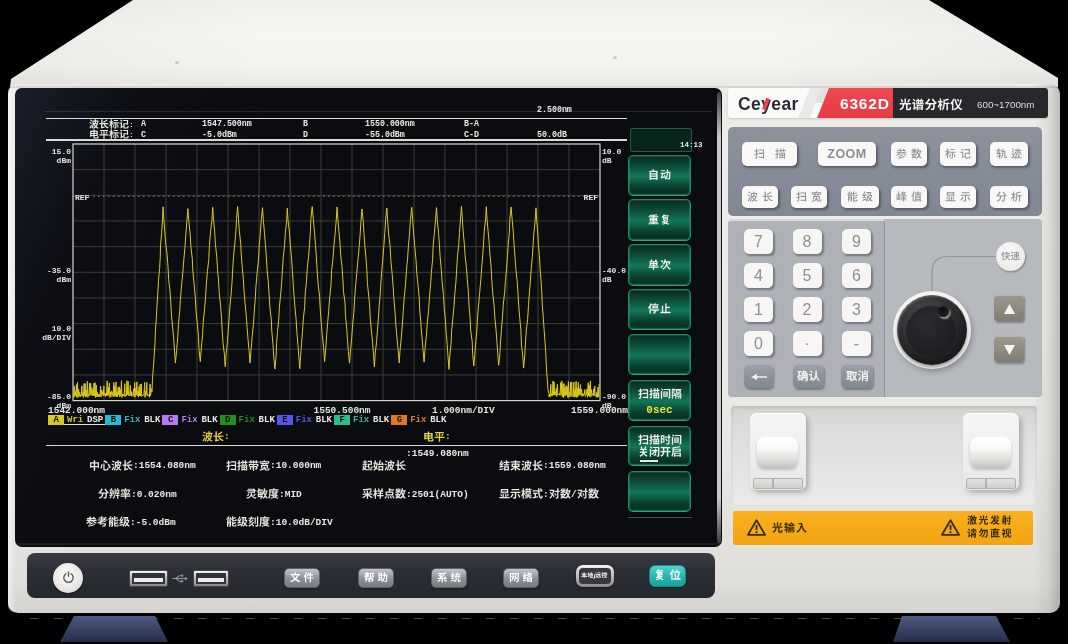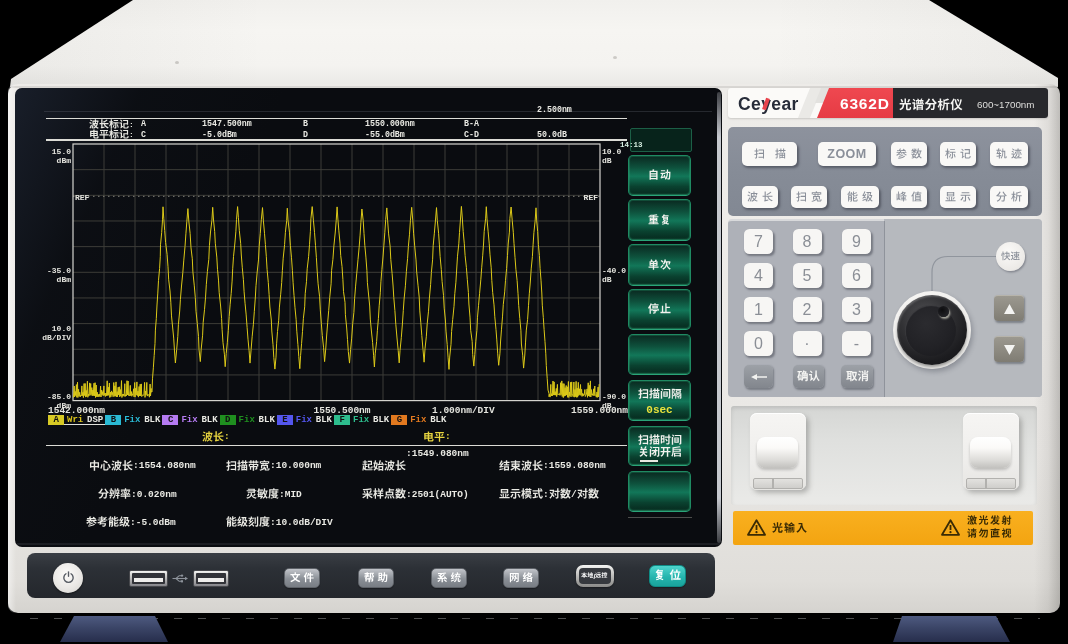--- a/index.html
+++ b/index.html
@@ -146,21 +146,21 @@
     <div style="position:absolute;left:464px;top:120.3px;font:bold 8.3px 'Liberation Mono', monospace;color:#e9e9e3;white-space:nowrap;line-height:1;">B-A</div>
     <div style="position:absolute;left:537px;top:106px;font:bold 8.3px 'Liberation Mono', monospace;color:#e9e9e3;white-space:nowrap;line-height:1;">2.500nm</div>
     <div style="position:absolute;left:141px;top:130.5px;font:bold 8.3px 'Liberation Mono', monospace;color:#e9e9e3;white-space:nowrap;line-height:1;">C</div>
     <div style="position:absolute;left:202px;top:130.5px;font:bold 8.3px 'Liberation Mono', monospace;color:#e9e9e3;white-space:nowrap;line-height:1;text-align:center;">-5.0dBm</div>
     <div style="position:absolute;left:303px;top:130.5px;font:bold 8.3px 'Liberation Mono', monospace;color:#e9e9e3;white-space:nowrap;line-height:1;">D</div>
     <div style="position:absolute;left:365px;top:130.5px;font:bold 8.3px 'Liberation Mono', monospace;color:#e9e9e3;white-space:nowrap;line-height:1;">-55.0dBm</div>
     <div style="position:absolute;left:464px;top:130.5px;font:bold 8.3px 'Liberation Mono', monospace;color:#e9e9e3;white-space:nowrap;line-height:1;">C-D</div>
     <div style="position:absolute;left:537px;top:130.5px;font:bold 8.3px 'Liberation Mono', monospace;color:#e9e9e3;white-space:nowrap;line-height:1;">50.0dB</div>
     <div style="position:absolute;left:630px;top:128px;width:62px;height:24px;background:#07231b;border:1px solid #1c5f46;border-radius:2px;"></div>
     <div style="position:absolute;left:637px;top:120px;font:bold 7.5px 'Liberation Mono', monospace;color:#d6eee1;white-space:nowrap;line-height:1;margin-top:46px;">2021-09-11</div>
-    <div style="position:absolute;left:620px;top:141.5px;font:bold 7.5px 'Liberation Mono', monospace;color:#d6eee1;white-space:nowrap;line-height:1;">14:13</div>
+    <div style="position:absolute;left:680px;top:141.5px;font:bold 7.5px 'Liberation Mono', monospace;color:#d6eee1;white-space:nowrap;line-height:1;">14:13</div>
     <svg style="position:absolute;left:40px;top:140px" width="600" height="276">
       <path d="M64 4V260.6M95 4V260.6M126 4V260.6M157 4V260.6M188 4V260.6M219 4V260.6M250 4V260.6M281 4V260.6M312 4V260.6M343 4V260.6M374 4V260.6M405 4V260.6M436 4V260.6M467 4V260.6M498 4V260.6M529 4V260.6M33 29.66H560M33 55.32H560M33 80.98H560M33 106.64H560M33 132.3H560M33 157.96H560M33 183.62H560M33 209.28H560M33 234.94H560" stroke="#3d3d38" stroke-width="1" fill="none"></path>
       <path d="M33 56.3H560" stroke="#83837c" stroke-width="1" stroke-dasharray="1.5 3.5" fill="none"></path>
       <rect x="33" y="4" width="527" height="256.6" stroke="#d4d4cf" stroke-width="1.2" fill="none"></rect>
       <path d="M33.5 257.5L34.2 246.0L34.6 256.9L35.3 251.5L35.7 255.6L36.4 244.6L36.8 257.3L37.5 242.2L37.9 257.5L38.6 249.3L39.0 256.1L39.7 252.3L40.1 257.0L40.8 255.2L41.2 256.0L41.9 245.9L42.3 255.8L43.0 252.3L43.4 257.6L44.1 243.5L44.5 255.5L45.2 243.5L45.6 257.1L46.3 250.5L46.7 256.6L47.4 241.2L47.8 257.3L48.5 254.2L48.9 255.8L49.6 242.9L50.0 255.4L50.7 243.5L51.1 254.7L51.8 247.6L52.2 255.9L52.9 249.9L53.3 255.7L54.0 243.2L54.4 255.9L55.1 242.7L55.5 257.5L56.2 245.0L56.6 256.7L57.3 252.2L57.7 256.9L58.4 254.4L58.8 256.8L59.5 254.1L59.9 256.5L60.6 246.1L61.0 257.0L61.7 250.0L62.1 254.8L62.8 251.6L63.2 255.8L63.9 245.9L64.3 255.4L65.0 253.0L65.4 256.5L66.1 253.1L66.5 255.7L67.2 240.8L67.6 255.5L68.3 247.2L68.7 255.3L69.4 243.0L69.8 257.5L70.5 252.2L70.9 256.8L71.6 250.9L72.0 254.8L72.7 252.4L73.1 256.7L73.8 242.5L74.2 256.4L74.9 245.8L75.3 256.2L76.0 241.9L76.4 256.9L77.1 251.6L77.5 256.8L78.2 247.2L78.6 254.9L79.3 246.8L79.7 256.9L80.4 249.6L80.8 256.1L81.5 240.6L81.9 257.5L82.6 254.2L83.0 255.7L83.7 254.0L84.1 256.3L84.8 243.7L85.2 256.5L85.9 254.6L86.3 256.0L87.0 240.7L87.4 255.0L88.1 241.0L88.5 255.4L89.2 255.4L89.6 256.0L90.3 245.4L90.7 255.7L91.4 251.6L91.8 256.3L92.5 253.9L92.9 254.7L93.6 248.8L94.0 256.8L94.7 242.5L95.1 257.1L95.8 248.1L96.2 255.0L96.9 241.9L97.3 255.7L98.0 251.1L98.4 257.1L99.1 246.5L99.5 256.0L100.2 244.2L100.6 256.0L101.3 243.9L101.7 256.6L102.4 255.6L102.8 254.8L103.5 255.3L103.9 255.1L104.6 242.4L105.0 257.4L105.7 251.0L106.1 254.8L106.8 242.4L107.2 256.1L107.9 254.3L108.3 255.3L109.0 254.6L109.4 257.2L110.1 244.1L110.5 256.0L111.2 248.5L111.0 251.6L112.0 252.0L112.5 238.8L113.4 227.2L114.2 215.4L115.0 203.6L115.4 190.1L116.3 178.6L117.0 165.0L117.8 153.1L118.5 140.4L119.6 128.4L120.3 116.3L120.5 104.8L121.7 92.4L122.5 79.8L123.0 66.8L123.8 78.8L124.7 90.6L125.6 102.6L127.1 114.4L128.0 126.8L128.7 139.8L130.0 151.0L130.8 162.2L131.5 175.9L132.6 187.0L133.7 198.1L134.5 211.0L135.4 223.0L136.7 209.4L137.8 196.4L138.4 184.6L139.7 171.0L140.4 159.4L141.5 146.0L142.8 132.8L143.8 120.1L145.0 106.6L145.9 93.8L146.8 81.8L147.9 68.6L148.8 81.0L150.1 93.3L151.0 107.9L152.3 118.8L152.9 131.9L154.3 145.9L155.3 157.6L156.0 171.3L157.3 183.6L158.5 196.4L159.0 209.5L160.3 221.6L161.2 209.1L162.6 195.2L163.2 182.3L164.5 169.7L165.5 157.8L166.3 144.7L167.4 131.6L168.8 119.4L169.4 105.7L170.5 92.0L171.9 80.4L172.7 67.3L173.5 80.0L174.7 91.6L175.3 103.2L176.8 117.1L177.5 129.3L178.5 140.1L179.2 152.7L180.6 166.0L181.6 178.4L182.1 189.4L183.0 202.7L184.4 214.2L185.2 226.7L186.2 213.7L187.3 202.8L188.3 190.4L189.2 176.5L190.1 164.8L191.2 153.4L192.1 141.1L192.7 128.8L193.5 116.6L194.9 103.0L195.9 91.2L196.5 79.5L197.6 66.6L198.4 77.7L199.3 90.4L200.7 103.7L201.3 115.0L202.3 127.8L203.4 139.7L204.1 151.8L205.1 163.8L206.1 174.1L207.1 187.4L208.0 199.2L209.1 210.8L210.0 223.1L211.1 209.6L212.2 196.2L213.4 184.3L214.3 171.7L215.3 158.0L216.0 145.7L217.2 132.0L218.5 119.9L219.2 106.1L220.3 93.3L221.3 79.8L222.5 67.6L223.4 80.9L224.5 93.3L225.4 104.5L226.3 116.3L227.1 129.6L228.3 142.5L229.1 154.5L229.9 167.0L231.3 180.0L231.8 191.0L233.0 204.6L233.8 217.4L234.9 229.1L236.0 217.1L236.6 203.8L237.5 191.5L238.7 180.3L239.4 167.1L240.7 154.2L241.7 142.5L242.4 130.4L243.2 118.2L244.6 104.5L245.4 92.3L246.7 80.6L247.3 68.2L248.0 80.0L249.5 92.8L250.4 105.6L251.5 117.8L252.4 130.7L253.1 142.7L254.0 155.3L255.0 167.8L256.1 179.3L256.8 191.2L257.9 204.6L258.8 216.6L259.8 228.7L260.6 215.4L261.6 203.3L262.5 191.4L263.4 178.3L264.7 166.8L265.2 153.7L266.5 141.3L267.2 128.8L268.6 116.7L269.5 104.7L270.4 91.3L270.9 78.8L272.2 66.6L273.4 80.2L274.5 92.3L275.5 105.5L276.4 117.7L277.2 131.1L278.1 143.8L279.6 156.8L280.3 169.9L281.3 183.1L282.3 195.6L283.6 207.8L284.6 221.6L285.8 208.0L286.7 195.0L287.7 182.4L288.7 170.6L289.7 157.7L291.1 143.8L291.6 130.4L292.9 119.5L293.9 105.9L295.2 93.0L296.2 80.7L297.1 66.9L297.8 78.0L298.8 90.2L300.0 103.1L300.7 115.4L302.0 126.4L302.9 139.5L303.5 151.7L305.0 162.3L305.4 174.7L306.7 188.0L307.5 199.5L308.3 211.5L309.5 223.1L310.6 209.5L311.7 198.1L312.7 183.8L313.9 172.3L314.6 158.8L315.6 146.1L316.7 133.9L318.0 119.6L319.1 107.8L320.1 95.1L320.9 82.3L321.9 69.0L323.2 80.7L324.0 93.4L324.8 105.3L325.9 117.1L326.9 130.4L327.4 142.7L328.5 154.0L329.7 166.0L330.3 179.1L331.3 190.0L332.6 202.4L333.6 215.3L334.4 227.0L335.2 213.8L336.6 201.7L337.4 190.3L338.4 178.5L339.2 165.8L340.3 152.8L340.9 141.8L341.9 129.3L343.0 117.0L343.9 105.2L344.8 92.8L345.7 79.7L346.8 67.9L347.6 80.2L348.6 93.9L350.1 106.1L350.8 119.6L352.1 133.5L353.0 145.0L353.8 157.7L354.9 170.6L355.8 184.3L357.0 198.0L358.2 210.4L359.2 222.9L360.0 210.7L361.3 197.7L362.4 184.0L363.3 170.4L364.1 159.0L365.4 145.8L366.4 131.3L367.6 118.3L368.4 106.3L369.5 94.2L370.4 80.8L371.7 67.3L372.8 80.8L373.6 93.2L374.7 105.9L376.0 119.9L376.7 132.1L378.0 145.2L379.2 157.1L379.8 170.9L380.8 182.8L381.8 195.4L383.0 209.5L384.1 222.2L385.0 208.8L386.3 196.8L387.2 183.9L388.5 171.2L389.4 158.1L390.6 144.7L391.4 132.3L392.6 119.8L393.2 105.5L394.3 93.8L395.5 80.0L396.5 67.6L397.3 80.4L398.6 93.3L399.4 104.9L400.1 116.4L401.3 129.5L402.1 141.4L403.5 155.4L404.2 168.1L405.4 180.0L406.0 191.1L407.2 204.5L408.1 217.8L409.0 229.4L409.7 217.0L411.0 204.3L411.6 191.5L412.7 179.6L414.0 166.4L414.8 153.7L415.9 142.2L416.7 129.0L417.5 116.2L418.8 103.8L419.5 92.4L420.5 79.0L421.4 66.4L422.3 78.0L423.2 91.5L424.3 103.8L425.1 115.6L426.4 127.7L427.3 139.3L428.4 152.6L428.9 164.0L430.0 177.1L430.7 190.3L432.2 201.5L432.7 214.5L433.8 226.1L434.8 214.3L435.8 201.2L436.9 190.3L437.5 177.2L438.5 165.7L439.6 153.3L440.8 139.8L441.7 127.8L442.7 115.8L443.6 103.0L444.2 91.4L445.6 78.9L446.3 66.7L447.0 78.9L448.1 91.2L449.2 103.2L450.0 114.8L451.2 127.8L451.8 140.4L452.7 152.6L454.0 164.9L454.8 176.8L456.0 189.6L456.8 199.9L457.7 213.2L458.7 225.3L459.9 213.8L460.6 201.0L461.5 189.2L462.5 176.9L463.3 164.3L464.7 151.9L465.5 140.3L466.6 128.6L467.5 115.5L468.2 104.0L469.4 92.1L469.9 78.3L471.1 67.0L472.2 80.2L473.3 92.3L474.0 103.4L475.0 117.3L475.9 129.3L477.1 140.4L478.0 153.3L478.7 165.4L479.8 178.6L480.9 190.2L481.4 204.0L482.7 215.2L483.6 228.1L484.8 215.0L485.5 202.9L486.3 190.1L487.6 179.5L488.5 165.7L489.3 153.8L490.3 142.0L491.2 128.9L492.4 116.5L493.1 104.7L493.9 92.6L495.1 81.1L496.0 67.8L496.7 80.9L497.7 91.6L498.4 104.6L499.4 115.5L500.1 128.5L501.0 140.2L501.8 153.0L502.3 165.2L503.3 177.5L504.1 189.6L505.0 201.7L505.8 213.8L506.3 225.6L507.2 238.3L508.0 250.0L509.0 253.6L509.0 256.7L509.7 254.2L510.1 257.1L510.8 244.4L511.2 256.0L511.9 253.6L512.3 256.0L513.0 241.0L513.4 255.1L514.1 241.9L514.5 255.1L515.2 251.7L515.6 255.2L516.3 248.4L516.7 256.6L517.4 244.4L517.8 254.7L518.5 253.9L518.9 254.7L519.6 253.5L520.0 255.4L520.7 242.7L521.1 254.7L521.8 240.9L522.2 256.5L522.9 243.5L523.3 257.6L524.0 243.7L524.4 256.2L525.1 247.6L525.5 255.6L526.2 245.5L526.6 255.1L527.3 246.8L527.7 257.3L528.4 241.5L528.8 257.5L529.5 252.1L529.9 255.9L530.6 242.3L531.0 256.9L531.7 241.9L532.1 255.1L532.8 254.7L533.2 256.7L533.9 242.0L534.3 257.2L535.0 249.5L535.4 256.7L536.1 241.4L536.5 257.3L537.2 248.2L537.6 257.2L538.3 242.3L538.7 255.6L539.4 248.8L539.8 254.8L540.5 244.5L540.9 255.4L541.6 249.3L542.0 256.4L542.7 253.3L543.1 256.1L543.8 254.1L544.2 254.7L544.9 249.5L545.3 256.5L546.0 255.1L546.4 254.7L547.1 248.9L547.5 257.3L548.2 242.8L548.6 256.0L549.3 245.3L549.7 256.5L550.4 240.9L550.8 257.0L551.5 249.6L551.9 255.1L552.6 253.8L553.0 255.6L553.7 248.8L554.1 255.8L554.8 246.0L555.2 255.2L555.9 255.3L556.3 257.2L557.0 251.9L557.4 257.4L558.1 247.1L558.5 257.0L559.2 244.1" stroke="#dcc918" stroke-width="1" fill="none"></path>
       <text x="31" y="13.5" font-family="Liberation Mono, monospace" font-weight="bold" font-size="8" text-anchor="end" fill="#e4e4de">15.0</text>
       <text x="31" y="22.5" font-family="Liberation Mono, monospace" font-weight="bold" font-size="8" text-anchor="end" fill="#e4e4de">dBm</text>
       <text x="31" y="133" font-family="Liberation Mono, monospace" font-weight="bold" font-size="8" text-anchor="end" fill="#e4e4de">-35.0</text>
       <text x="31" y="142" font-family="Liberation Mono, monospace" font-weight="bold" font-size="8" text-anchor="end" fill="#e4e4de">dBm</text>
       <text x="31" y="191" font-family="Liberation Mono, monospace" font-weight="bold" font-size="8" text-anchor="end" fill="#e4e4de">10.0</text>

